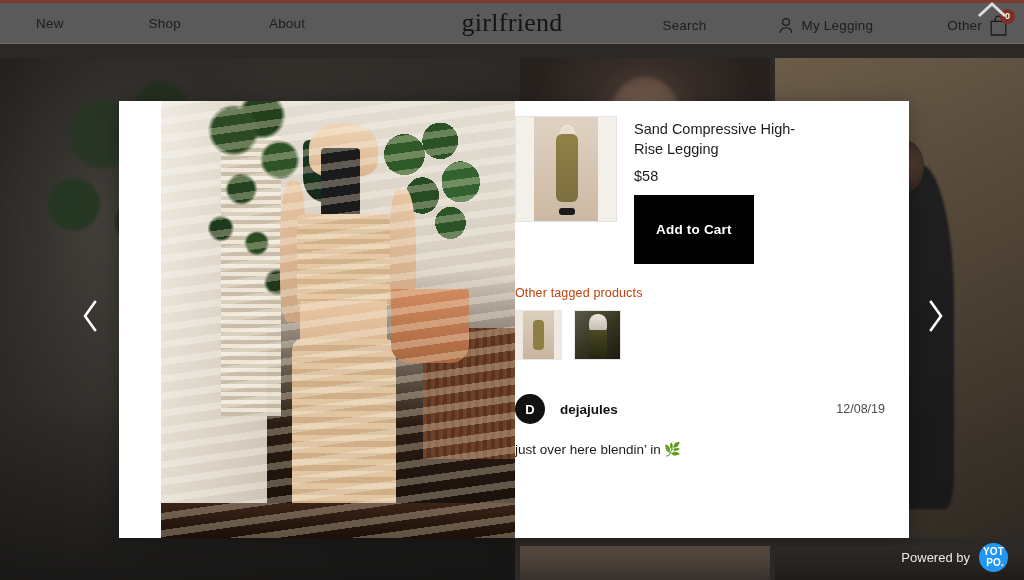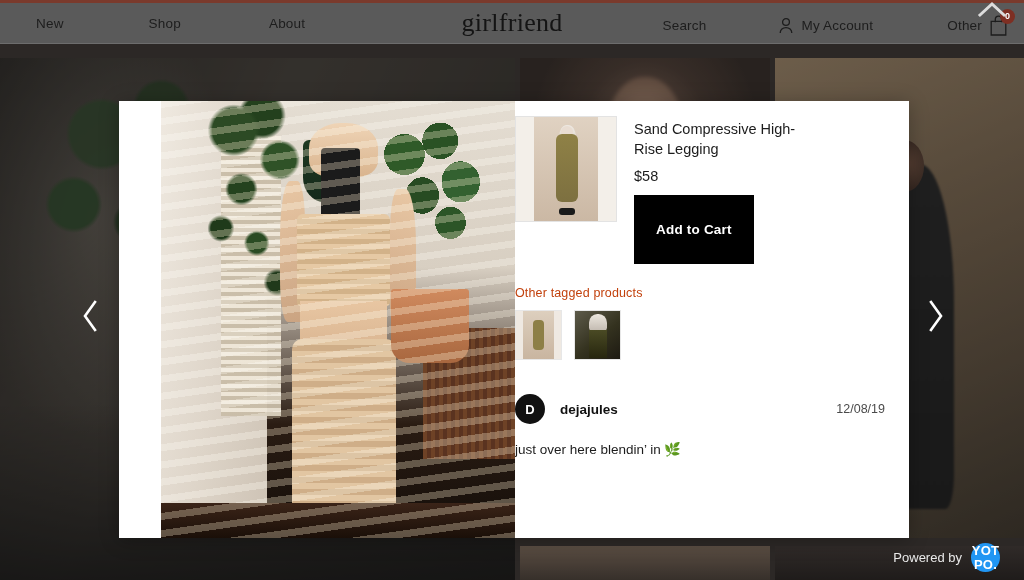--- a/index.html
+++ b/index.html
@@ -346,33 +346,33 @@
   }
   .username {
     margin-left: 15px; font-size: 13.5px; font-weight: bold; color: #111;
     cursor: pointer;
   }
   .comment-date { margin-left: auto; font-size: 12.5px; color: #4a4a4a; }
   .comment-text { margin-top: 17px; font-size: 13.5px; color: #1c1c1c; }
 
   
   .powered {
-    position: absolute; right: 24px; bottom: 8px;
+    position: absolute; right: 16px; bottom: 8px;
     display: flex; align-items: center; gap: 9px;
     z-index: 36;
   }
   .powered-label { color: #e9e9e9; font-size: 13px; }
   .yotpo-logo {
     width: 29px; height: 29px; border-radius: 50%; background: #2196f3;
     display: flex; align-items: center; justify-content: center;
     cursor: pointer;
   }
   .yotpo-txt {
-    color: #fff; font-size: 13px; font-weight: bold; line-height: 1.05;
-    text-align: center; letter-spacing: .2px;
+    color: #fff; font-size: 10px; font-weight: bold; line-height: 1.05;
+    text-align: right; letter-spacing: .2px;
   }
 </style>
 </head>
 <body>
 
 <div id="app">
 
   <div class="page-bg"></div>
 
   <div class="gallery">
@@ -399,21 +399,21 @@
     <div class="nav-right">
       <a class="nav-link" href="#">Search</a>
 
       <div class="acct">
         <span>
           <svg class="icon-svg" width="16" height="17" viewBox="0 0 16 17" fill="none" stroke="#1d1d1d" stroke-width="1.3">
             <circle cx="8" cy="5" r="3.4"></circle>
             <path d="M2.2 16c0-3.2 2.6-5.4 5.8-5.4s5.8 2.2 5.8 5.4"></path>
           </svg>
         </span>
-        <span class="nav-link">My Account</span>
+        <span class="nav-link">My Legging</span>
       </div>
 
       <div class="cartwrap">
         <span class="nav-link">Other</span>
         <span class="cart-icon-box">
           <svg class="icon-svg" width="19" height="21" viewBox="0 0 19 21" fill="none" stroke="#1d1d1d" stroke-width="1.3">
             <path d="M2.2 6.3h14.6V20H2.2z"></path>
             <path d="M6.3 7.2V4.4a3.2 3.2 0 0 1 6.4 0v2.8"></path>
           </svg>
           <span class="cart-badge">0</span>

